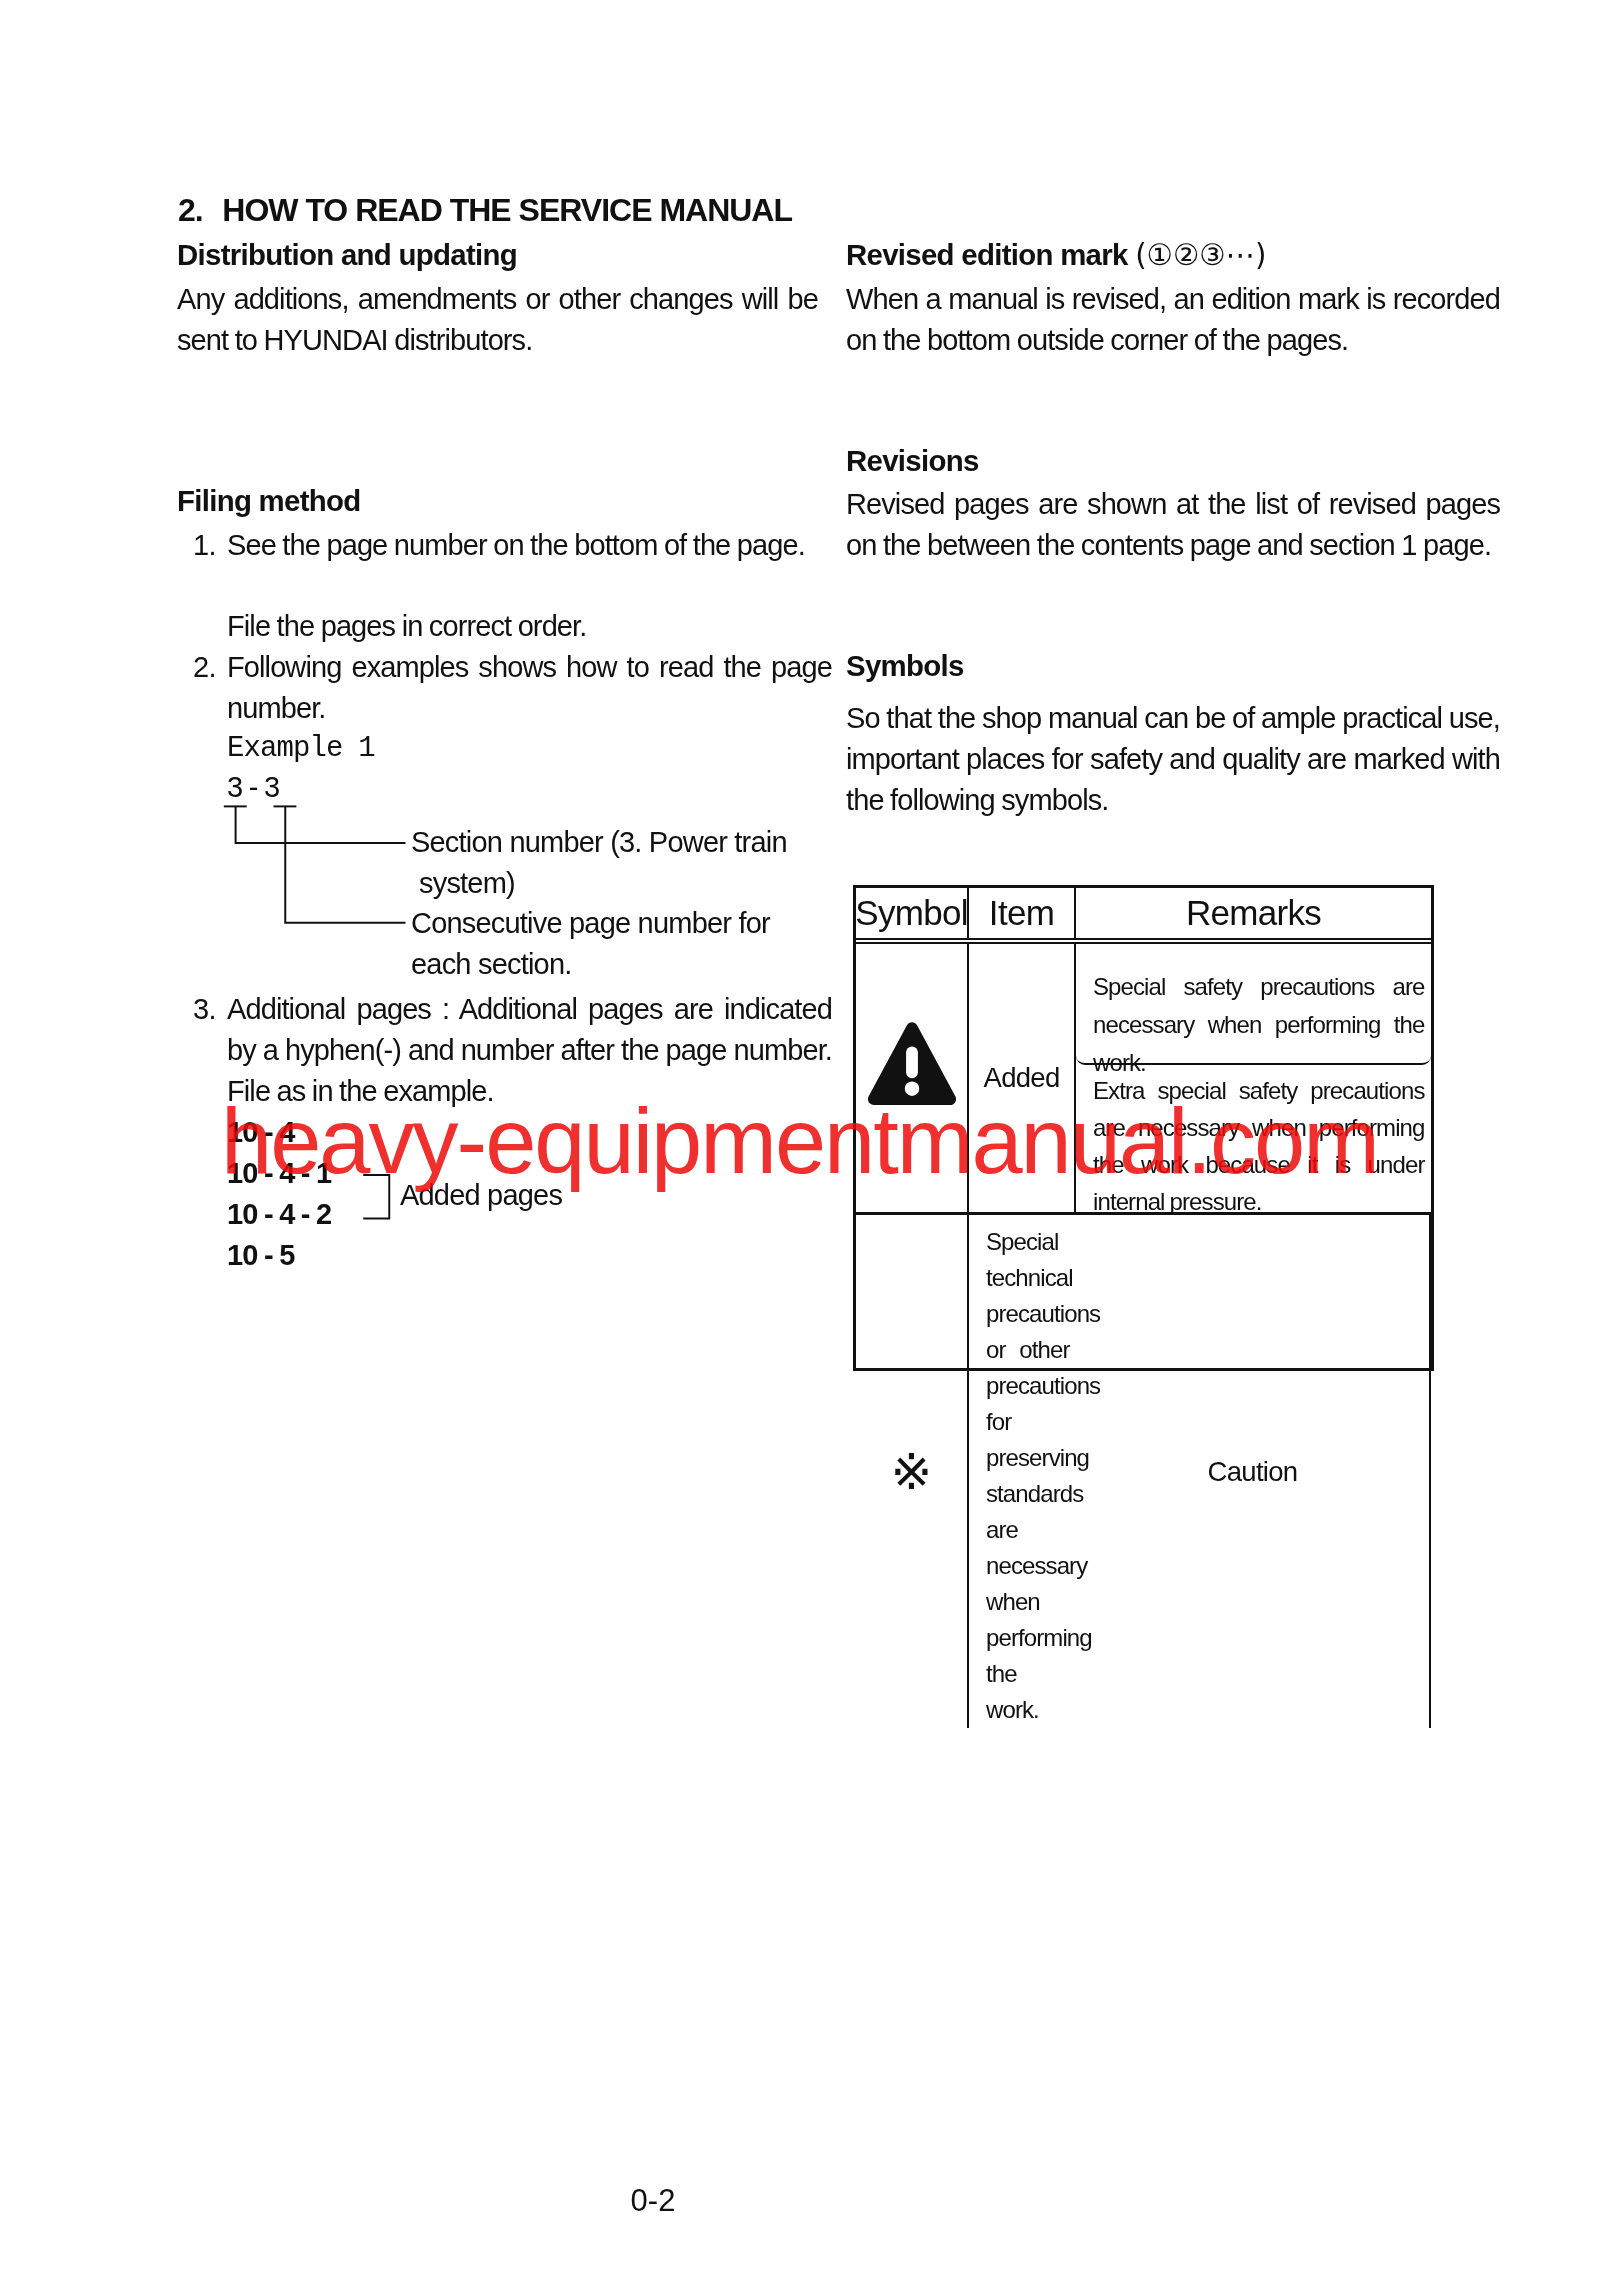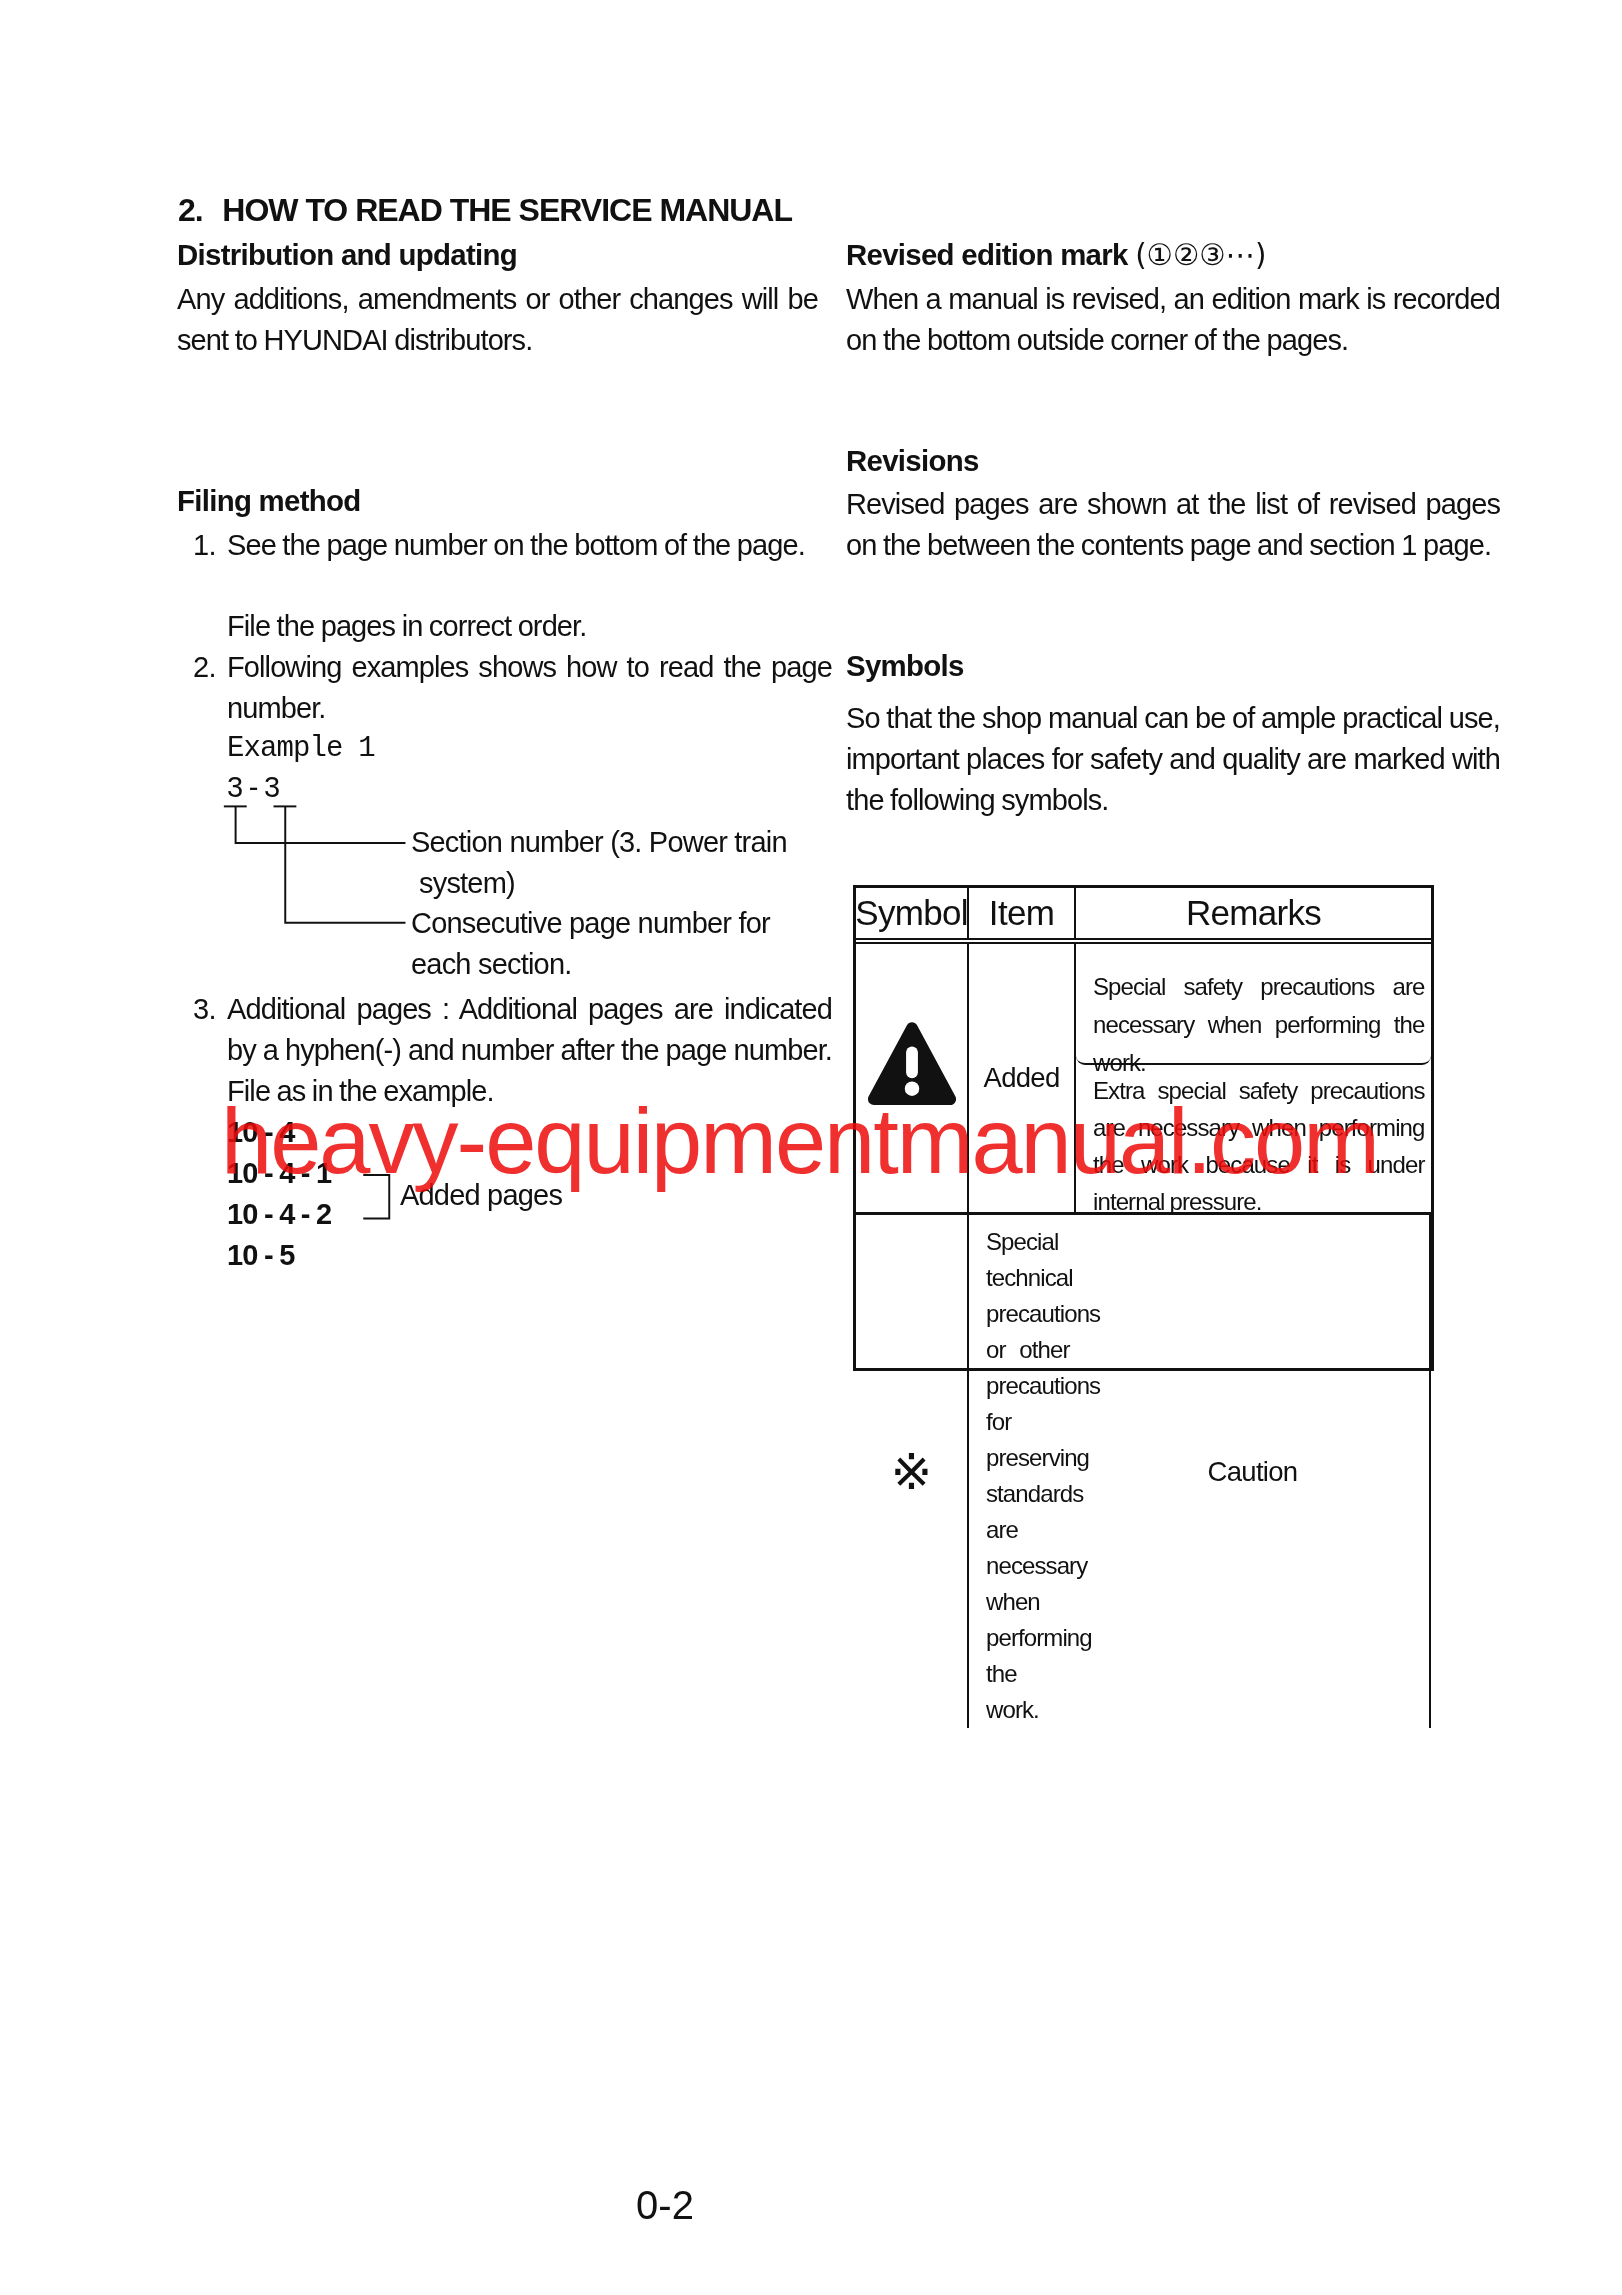--- a/index.html
+++ b/index.html
@@ -44,22 +44,22 @@
   }
   .rem-a { height:121px; border-bottom:2px solid #111; padding-top:23.6px; }
   .rem-b { height:145px; padding-top:6.5px; line-height:37px; }
   .rem-c { height:100%; padding-top:9.2px; line-height:36px; }
   .ref-mark { font-family:"DejaVu Sans", sans-serif; font-size:50px; color:#111; }
   .circled { font-family:"DejaVu Sans", sans-serif; font-weight:normal; letter-spacing:0; }
   .watermark {
     position:absolute; left:221px; top:1095px; font-size:92px; line-height:92px;
     letter-spacing:-2px; font-weight:normal; opacity:0.85; white-space:nowrap; z-index:50;
   }
-  .footer-num { position:absolute; left:16px; top:2183px; width:1298px; text-align:center;
-    font-size:40px; letter-spacing:0; }
+  .footer-num { position:absolute; left:4px; top:2183px; width:1298px; text-align:center;
+    font-size:31px; letter-spacing:0; }
 </style>
 </head>
 <body>
 
 <div class="page">
 
   <div class="abs title-row" style="left:178px; top:192px;">
     <span>2.</span>
     <span>HOW TO READ THE SERVICE MANUAL</span>
   </div>

